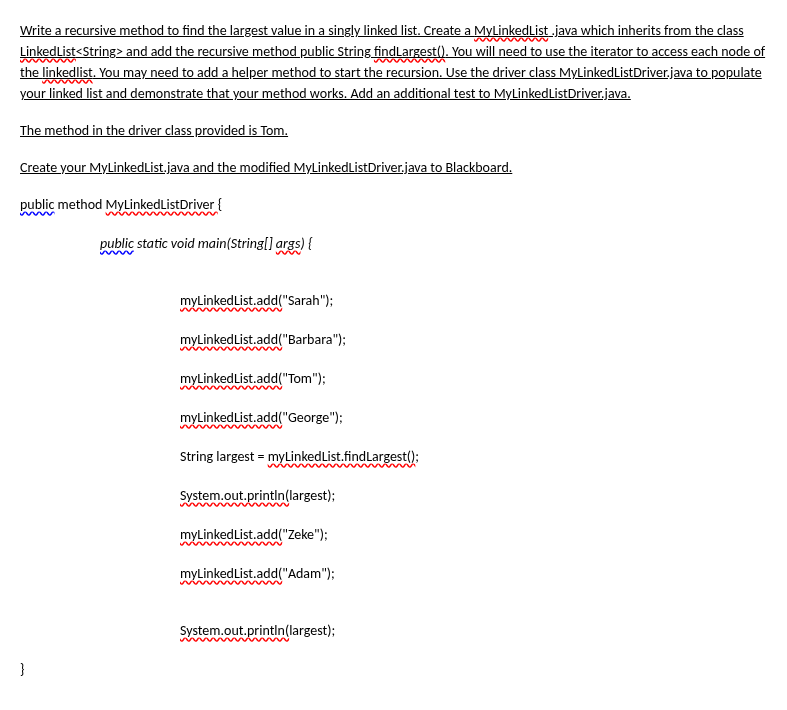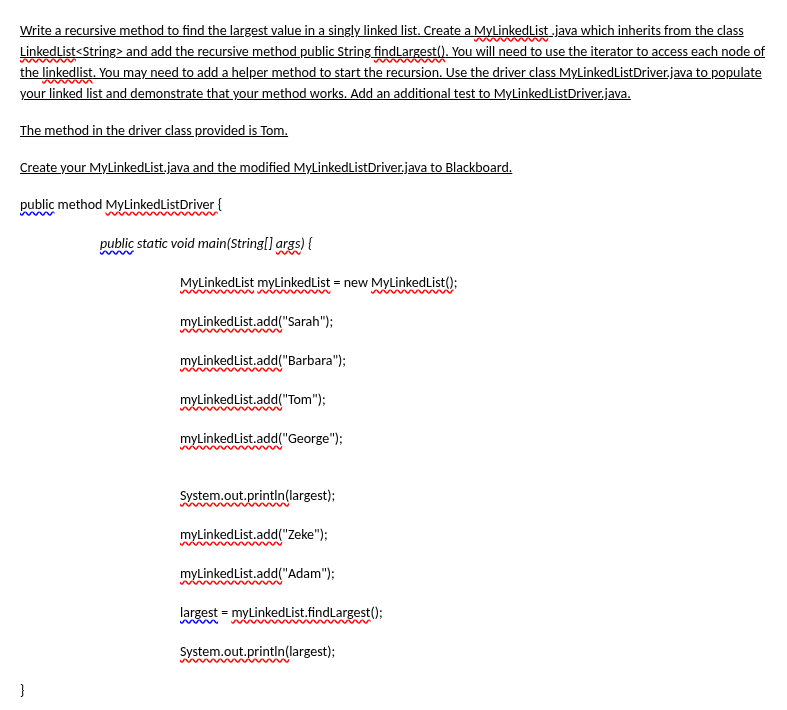--- a/index.html
+++ b/index.html
@@ -71,23 +71,20 @@
   </div>
 
   <div class="blank-line"></div>
 
   <div class="code-line indent-1">
     <span class="grammar-wavy">public</span><span> static void main(String[] </span><span class="spelling-wavy">args</span><span>) {</span>
   </div>
 
   <div class="blank-line"></div>
 
-  <div class="code-line indent-2">
-    <span class="spelling-wavy">MyLinkedList</span><span> </span><span class="spelling-wavy">myLinkedList</span><span> = new </span><span class="spelling-wavy">MyLinkedList()</span><span>;</span>
-  </div>
 
   <div class="blank-line"></div>
 
   <div class="code-line indent-2">
     <span class="spelling-wavy">myLinkedList.add(</span><span>"Sarah");</span>
   </div>
 
   <div class="blank-line"></div>
 
   <div class="code-line indent-2">
@@ -101,20 +98,23 @@
   </div>
 
   <div class="blank-line"></div>
 
   <div class="code-line indent-2">
     <span class="spelling-wavy">myLinkedList.add(</span><span>"George");</span>
   </div>
 
   <div class="blank-line"></div>
 
+  <div class="code-line indent-2">
+    <span>String largest = </span><span class="spelling-wavy">myLinkedList.findLargest()</span><span>;</span>
+  </div>
 
   <div class="blank-line"></div>
 
   <div class="code-line indent-2">
     <span class="spelling-wavy">System.out.println(</span><span>largest);</span>
   </div>
 
   <div class="blank-line"></div>
 
   <div class="code-line indent-2">
@@ -122,23 +122,20 @@
   </div>
 
   <div class="blank-line"></div>
 
   <div class="code-line indent-2">
     <span class="spelling-wavy">myLinkedList.add(</span><span>"Adam");</span>
   </div>
 
   <div class="blank-line"></div>
 
-  <div class="code-line indent-2">
-    <span class="grammar-wavy">largest</span><span> = </span><span class="spelling-wavy">myLinkedList.findLargest</span><span>();</span>
-  </div>
 
   <div class="blank-line"></div>
 
   <div class="code-line indent-2">
     <span class="spelling-wavy">System.out.println(</span><span>largest);</span>
   </div>
 
   <div class="blank-line"></div>
 
   <div class="code-line">

